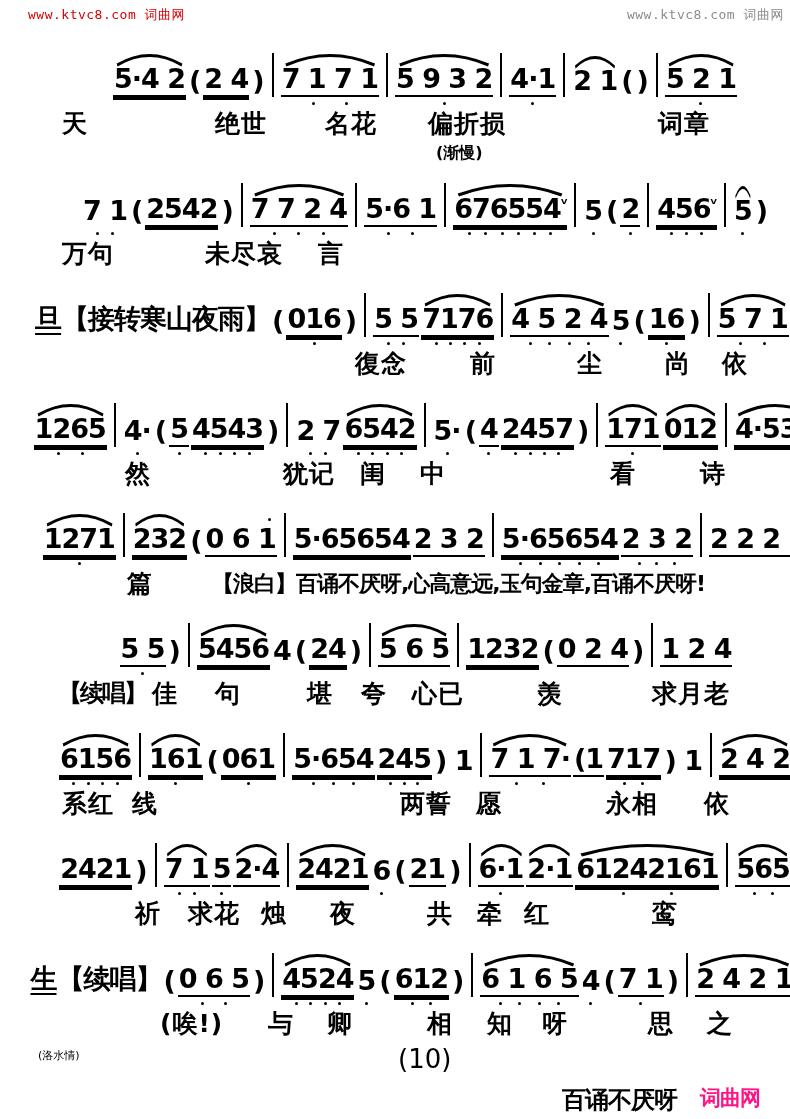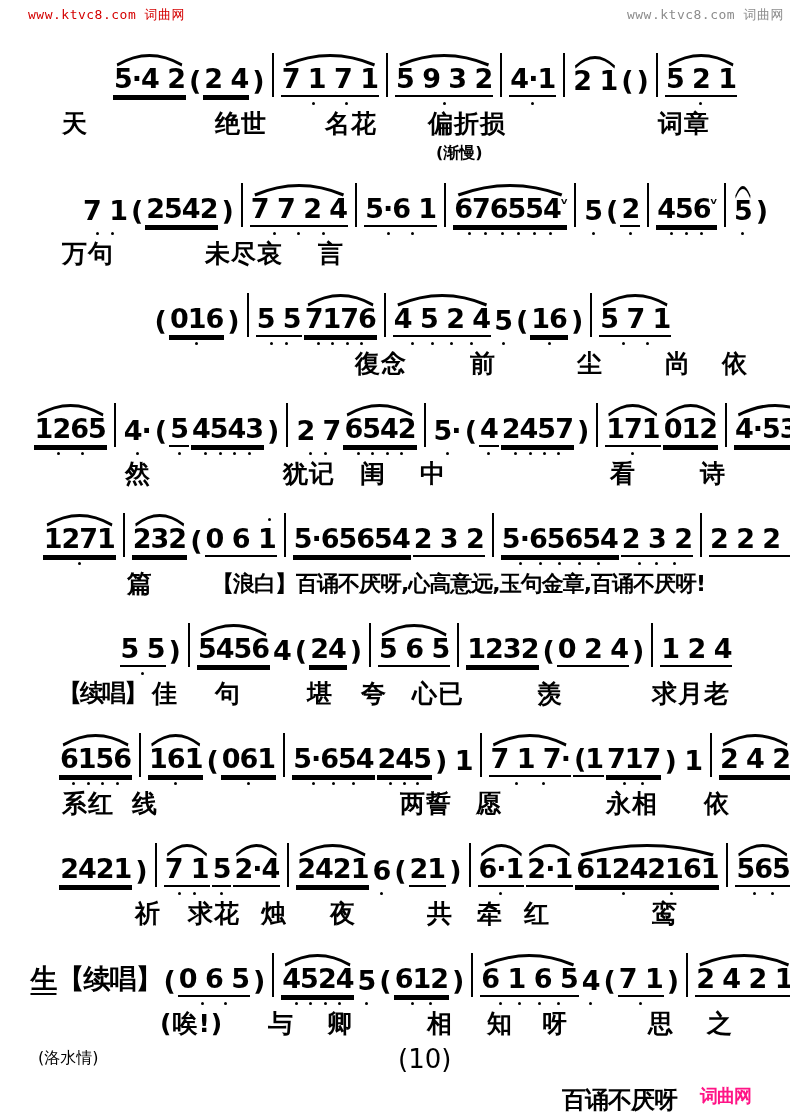--- a/index.html
+++ b/index.html
@@ -23,24 +23,24 @@
   .sup{font-size:13px;vertical-align:super;font-weight:700;}
   .arc{position:absolute;top:-13px;left:2px;height:14px;width:calc(100% - 4px);overflow:visible;}
   .dots{position:absolute;bottom:0;left:2px;right:2px;display:flex;justify-content:space-evenly;}
   .dot{width:3px;height:3px;border-radius:50%;background:#000;}
   .dotsup{position:absolute;top:-7px;right:6px;width:3px;height:3px;border-radius:50%;background:#000;}
   .barline{width:2px;height:44px;background:#000;margin:0 6px 8px 6px;flex:0 0 auto;}
   .lyrics-row{position:relative;height:40px;}
   .lyric{position:absolute;top:2px;font-size:25px;font-weight:700;white-space:nowrap;letter-spacing:1px;}
   .lyric.speech{font-size:22px;letter-spacing:-1px;top:4px;}
   .lyric.tag{font-size:24px;letter-spacing:-2px;}
-  .footer-left{position:absolute;left:38px;top:1048px;font-size:16px;}
+  .footer-left{position:absolute;left:38px;top:1048px;font-size:11px;}
   .page-number{position:absolute;left:398px;top:1044px;font-size:26px;}
   .footer-source{position:absolute;left:562px;top:1084px;font-size:24px;font-weight:700;letter-spacing:-1px;}
-  .footer-brand{position:absolute;left:700px;top:1084px;font-size:18px;font-weight:700;letter-spacing:-1px;}
+  .footer-brand{position:absolute;left:700px;top:1084px;font-size:21px;font-weight:700;letter-spacing:-1px;}
 </style>
 </head>
 <body>
 
 <div class="page">
   <div class="watermark left" style="color: rgb(212, 0, 0);">www.ktvc8.com 词曲网</div>
   <div class="watermark right" style="color: rgb(140, 140, 140);">www.ktvc8.com 词曲网</div>
 
   <div class="score" id="score">
       <div class="system first">
@@ -146,20 +146,21 @@
           <span class="group"><span class="ntext">)</span></span>
         </div>
         <div class="lyrics-row">
           <span class="lyric" style="left: 62px;">万句</span>
           <span class="lyric" style="left: 205px;">未尽哀</span>
           <span class="lyric" style="left: 318px;">言</span>
         </div>
       </div>
       <div class="system">
         <div class="notation-row" style="padding-left: 35px;">
+          <span class="prefix"><span class="role">旦</span><span class="prefix-label">【接转寒山夜雨】</span></span>
           <span class="group"><span class="ntext">(</span></span>
           <span class="group u2"><span class="ntext">016</span><span class="dots">
               <span class="dot"></span>
             </span></span>
           <span class="group"><span class="ntext">)</span></span>
           <span class="barline"></span>
           <span class="group u1"><span class="ntext">5 5</span><span class="dots">
               <span class="dot"></span>
               <span class="dot"></span>
             </span></span>

